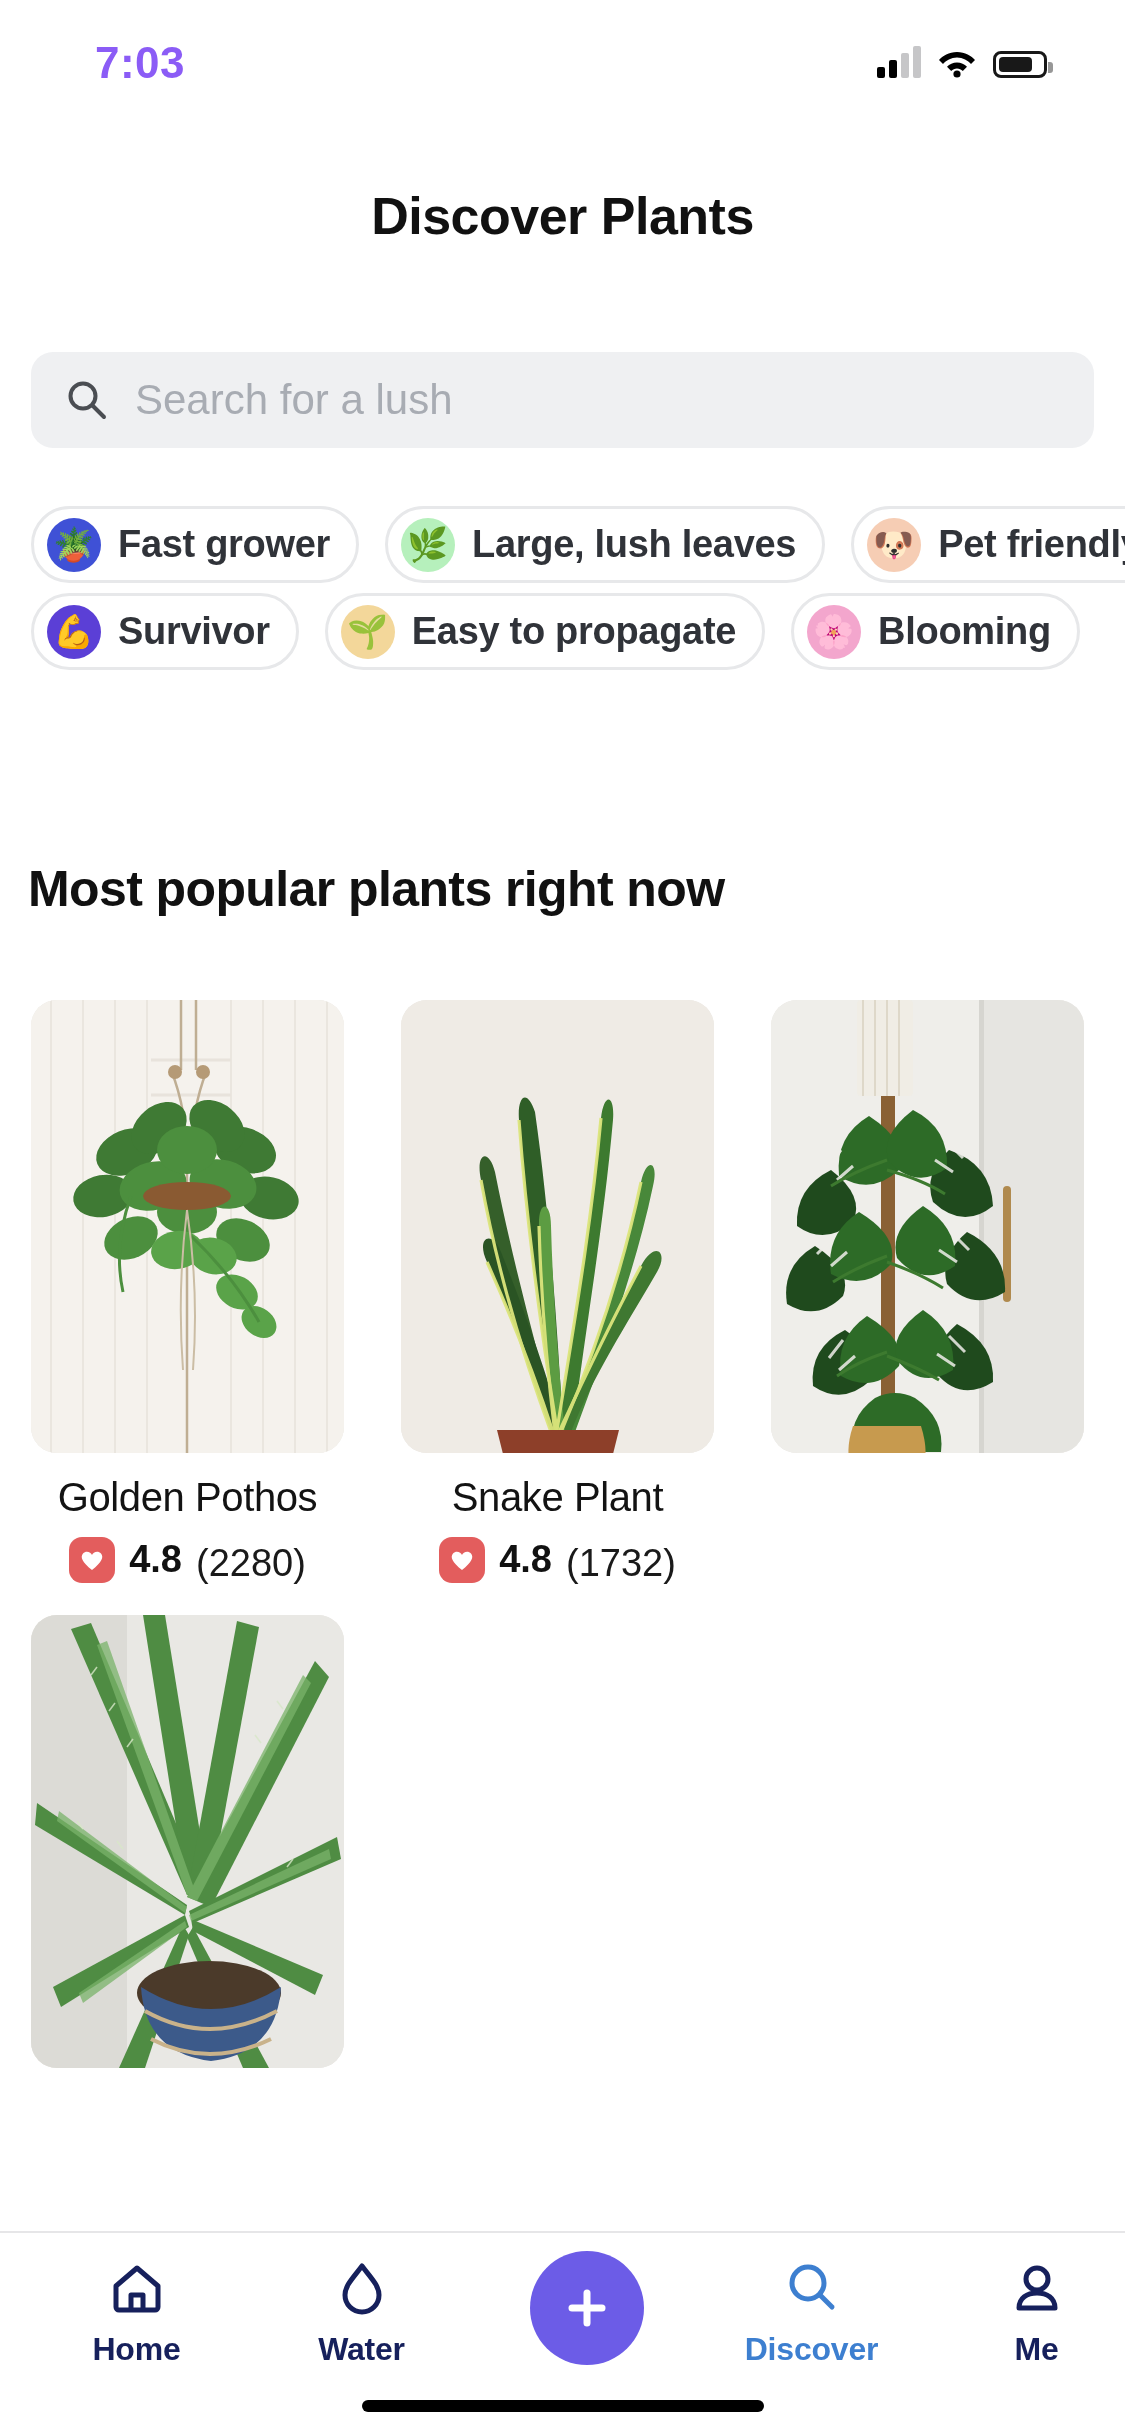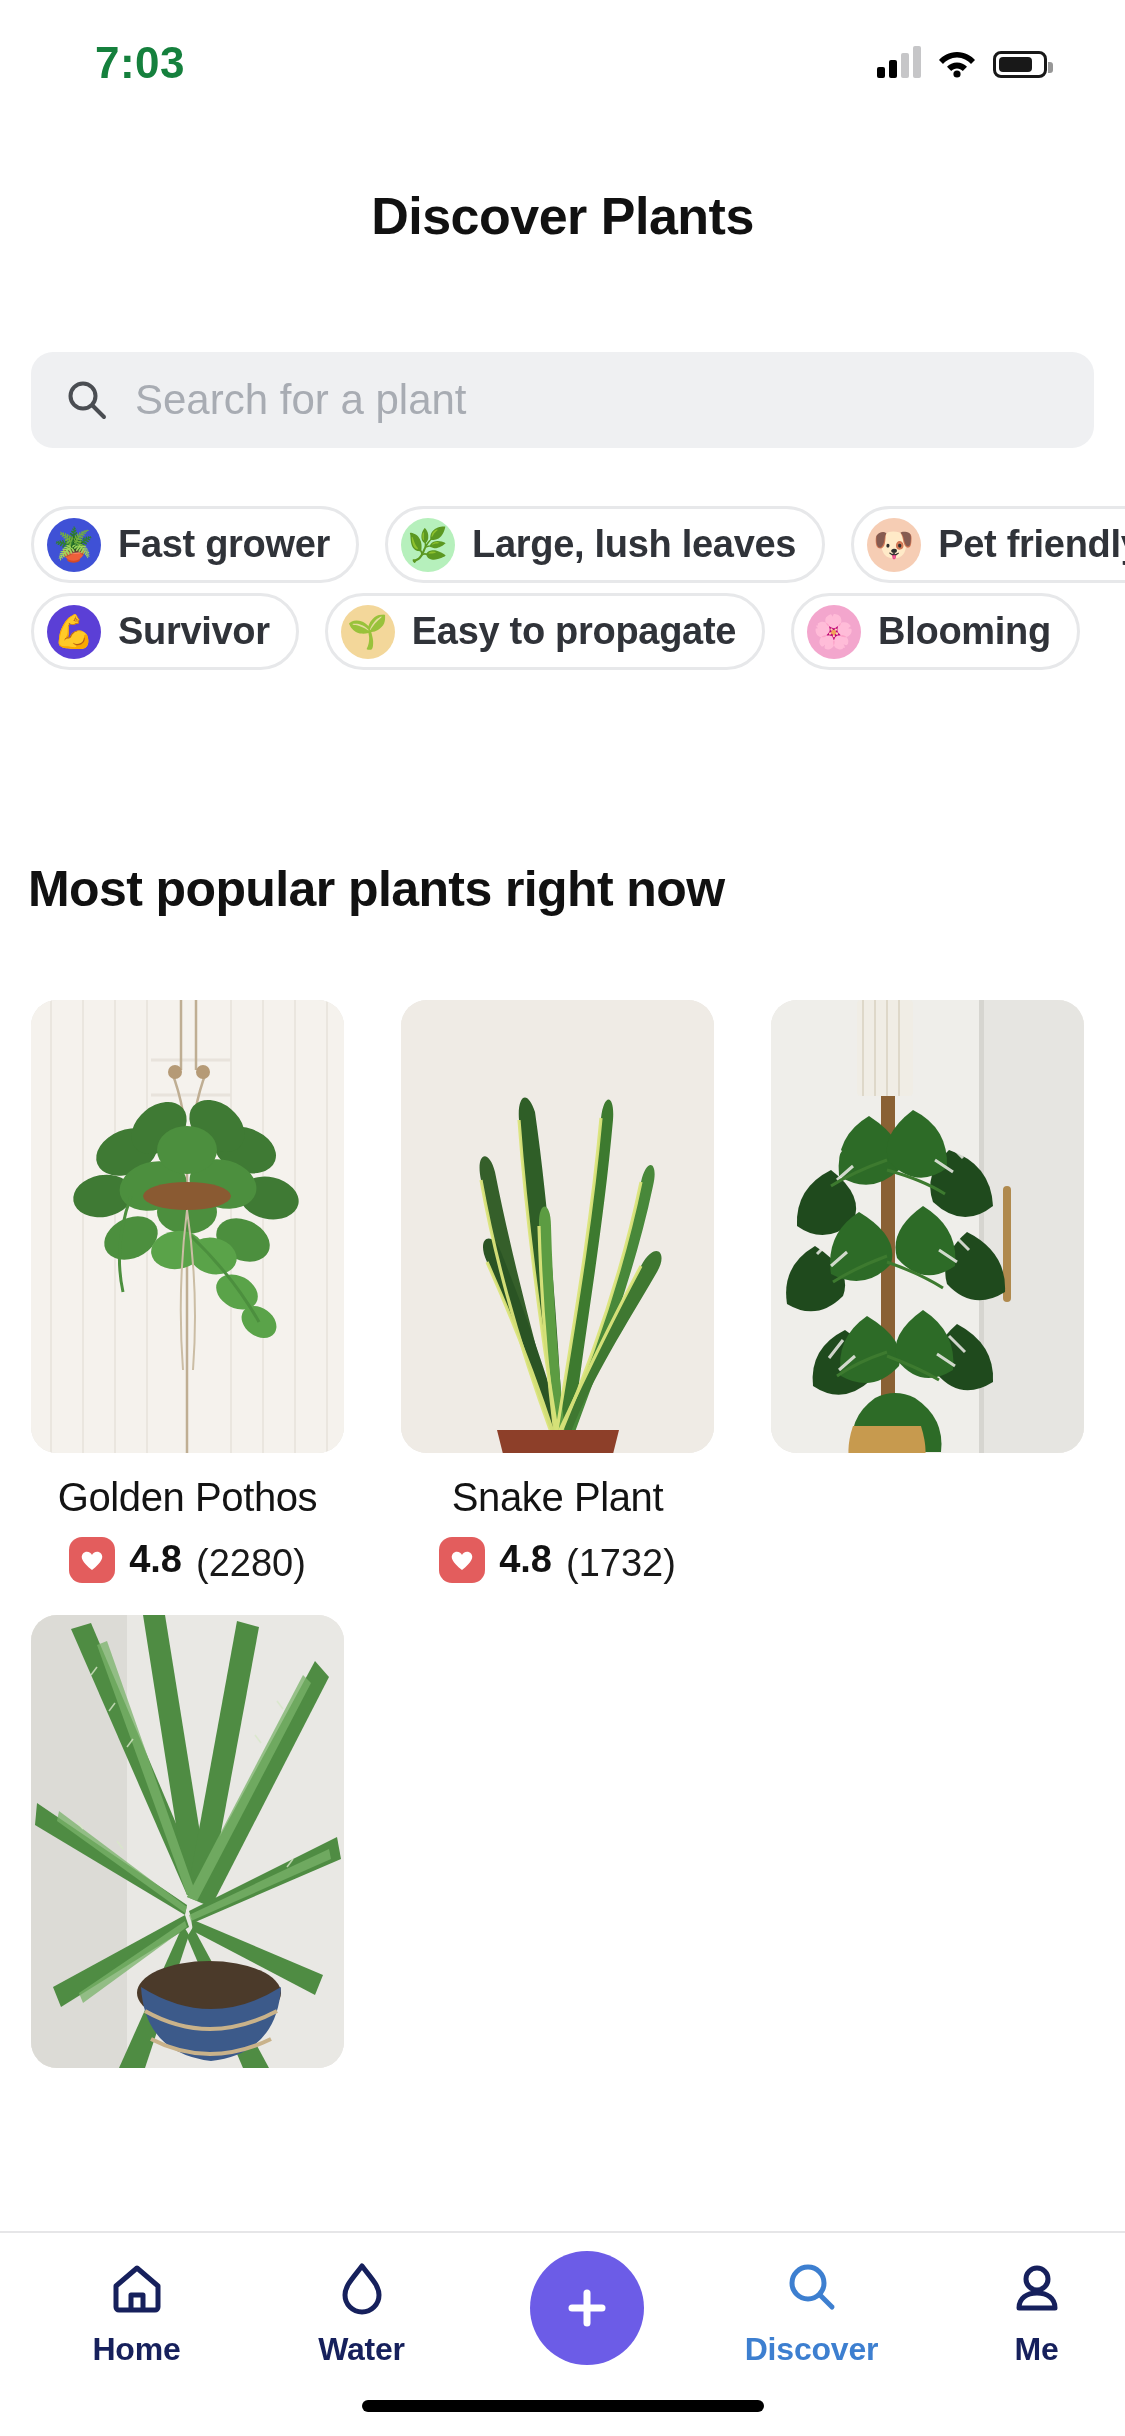--- a/index.html
+++ b/index.html
@@ -8,21 +8,21 @@
     background:#ffffff;
     font-family:"Liberation Sans", sans-serif;
     overflow:hidden;
   }
   .phone { position:relative; width:1125px; height:2436px; background:#fff; }
 
   
   .statusbar { position:absolute; top:0; left:0; width:1125px; height:132px; }
   .sb-time {
     position:absolute; left:95px; top:38px;
-    font-size:44px; font-weight:700; color:#15803d; letter-spacing:0.5px;
+    font-size:44px; font-weight:700; color:#8b5cf6; letter-spacing:0.5px;
   }
   .sb-right { position:absolute; right:78px; top:44px; display:flex; align-items:flex-end; gap:16px; }
   .cell { display:flex; align-items:flex-end; gap:4px; height:34px; }
   .cell i { display:block; width:8px; background:#000; border-radius:2px; }
   .cell i:nth-child(1){ height:11px; }
   .cell i:nth-child(2){ height:18px; }
   .cell i:nth-child(3){ height:25px; background:#c6c6c8; }
   .cell i:nth-child(4){ height:32px; background:#c6c6c8; }
   .wifi { width:40px; height:30px; }
   .batt { position:relative; width:54px; height:27px; border:3px solid #000; border-radius:8px; opacity:.9; }
@@ -138,21 +138,21 @@
     </div>
   </div>
 
   <div class="page-title">Discover Plants</div>
 
   <div class="searchbar">
     <svg class="search-ico" viewBox="0 0 44 44">
       <circle cx="18" cy="18" r="12.5" fill="none" stroke="#4a4d52" stroke-width="4"></circle>
       <line x1="27.5" y1="27.5" x2="39" y2="39" stroke="#4a4d52" stroke-width="4" stroke-linecap="round"></line>
     </svg>
-    <span class="search-ph">Search for a plant</span>
+    <span class="search-ph">Search for a lush</span>
   </div>
 
   <div class="chip-row r1" id="chiprow0">
       <div class="chip">
         <div class="chip-emoji" style="background: rgb(63, 81, 214);">🪴</div>
         <span class="chip-label">Fast grower</span>
       </div>
       <div class="chip">
         <div class="chip-emoji" style="background: rgb(182, 240, 188);">🌿</div>
         <span class="chip-label">Large, lush leaves</span>

